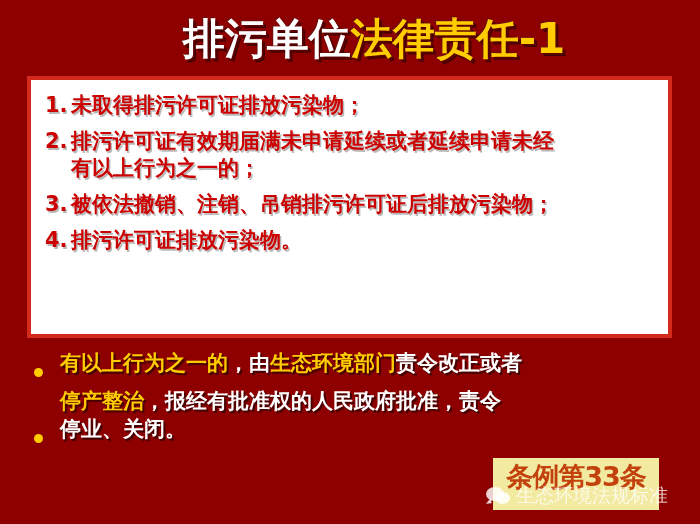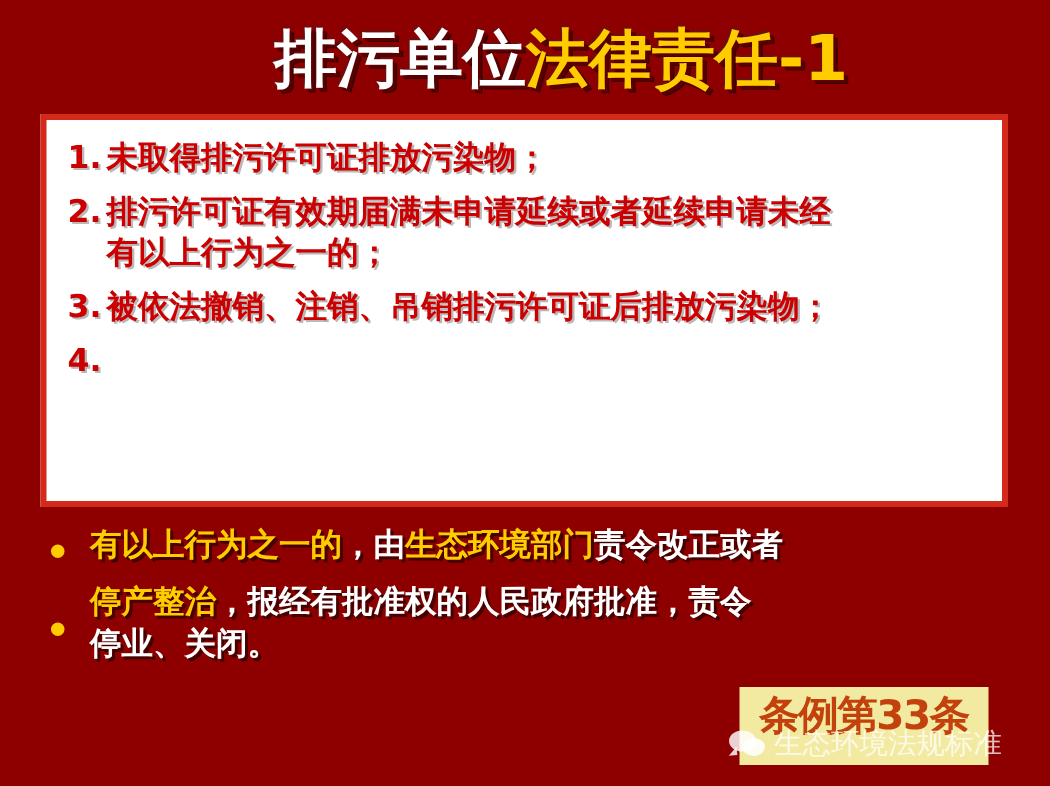--- a/index.html
+++ b/index.html
@@ -92,21 +92,21 @@
 
   
   #bullets {
     position: absolute;
     left: 34px;
     top: 349px;
     width: 640px;
   }
   .bullet-row {
     display: flex;
-    align-items: center;
+    align-items: flex-end;
     margin-bottom: 10px;
   }
   .bullet-dot {
     flex: 0 0 auto;
     width: 26px;
     padding-top: 9px;
   }
   .bullet-dot i {
     display: block;
     width: 9px;
@@ -225,20 +225,21 @@
       <div class="numbered-item">
         <span class="num">3.</span>
         <span class="item-body">
           <span>被依法撤销、注销、吊销排污许可证后排放污染物；</span>
         </span>
       </div>
 
       <div class="numbered-item">
         <span class="num">4.</span>
         <span class="item-body">
+          <span class="item-line2">排污许可证排放污染物。</span>
         </span>
       </div>
 
     </div>
   </div>
 
   <div id="bullets">
 
     <div class="bullet-row">
       <span class="bullet-dot">

